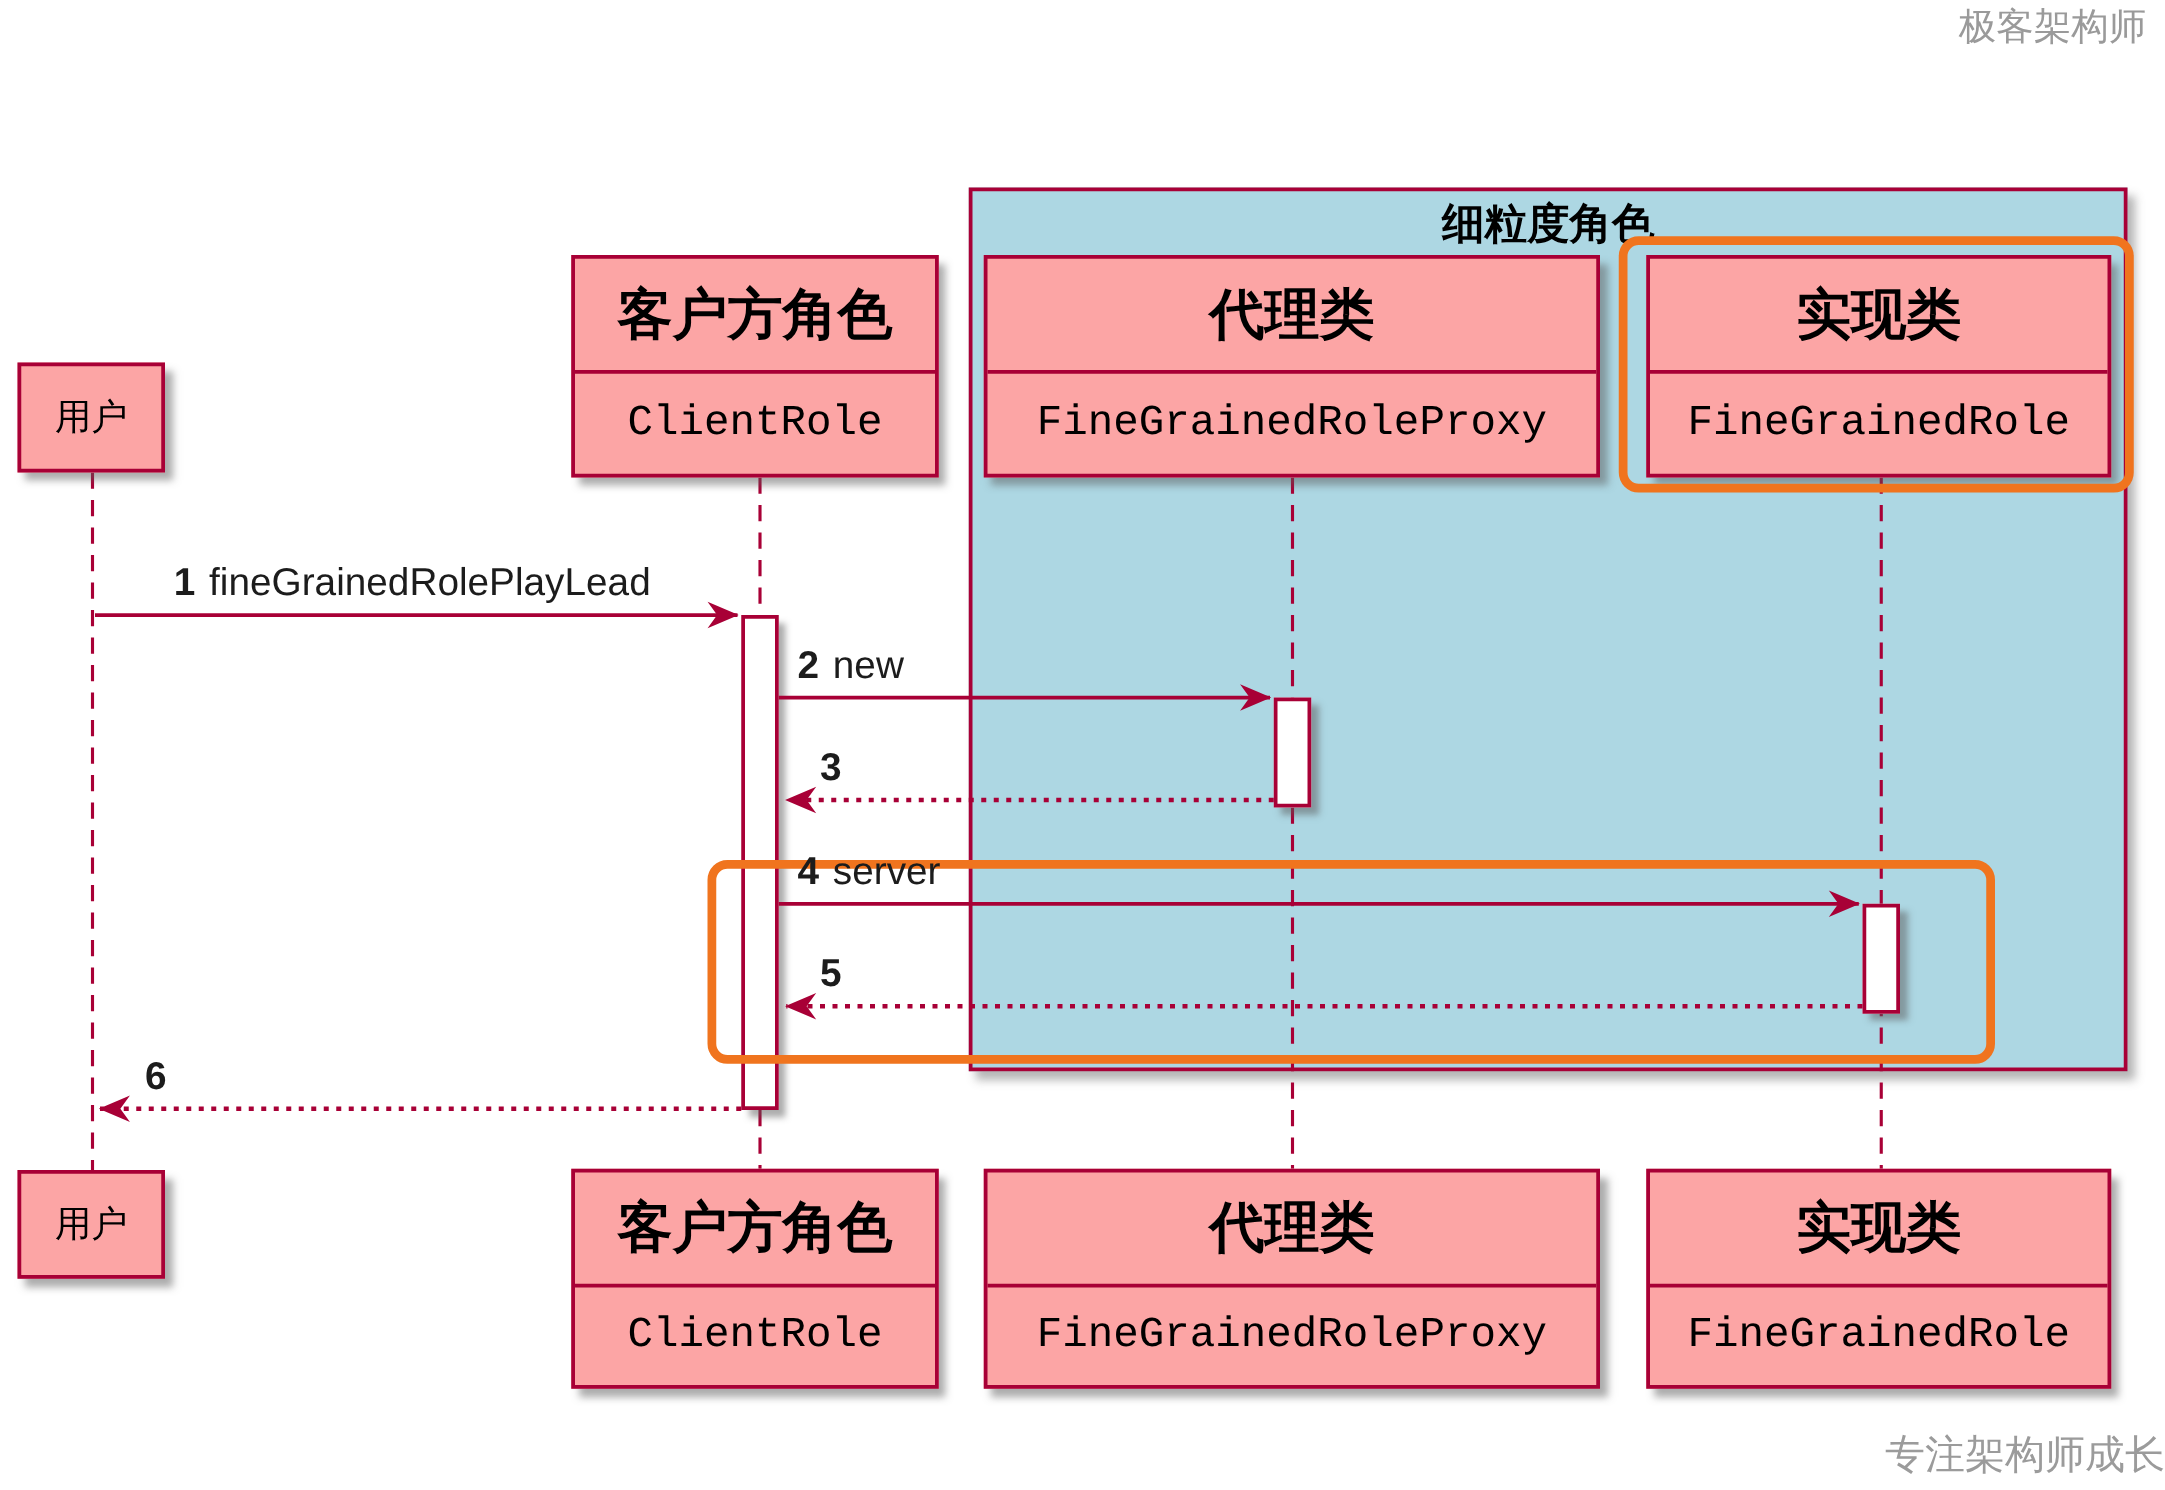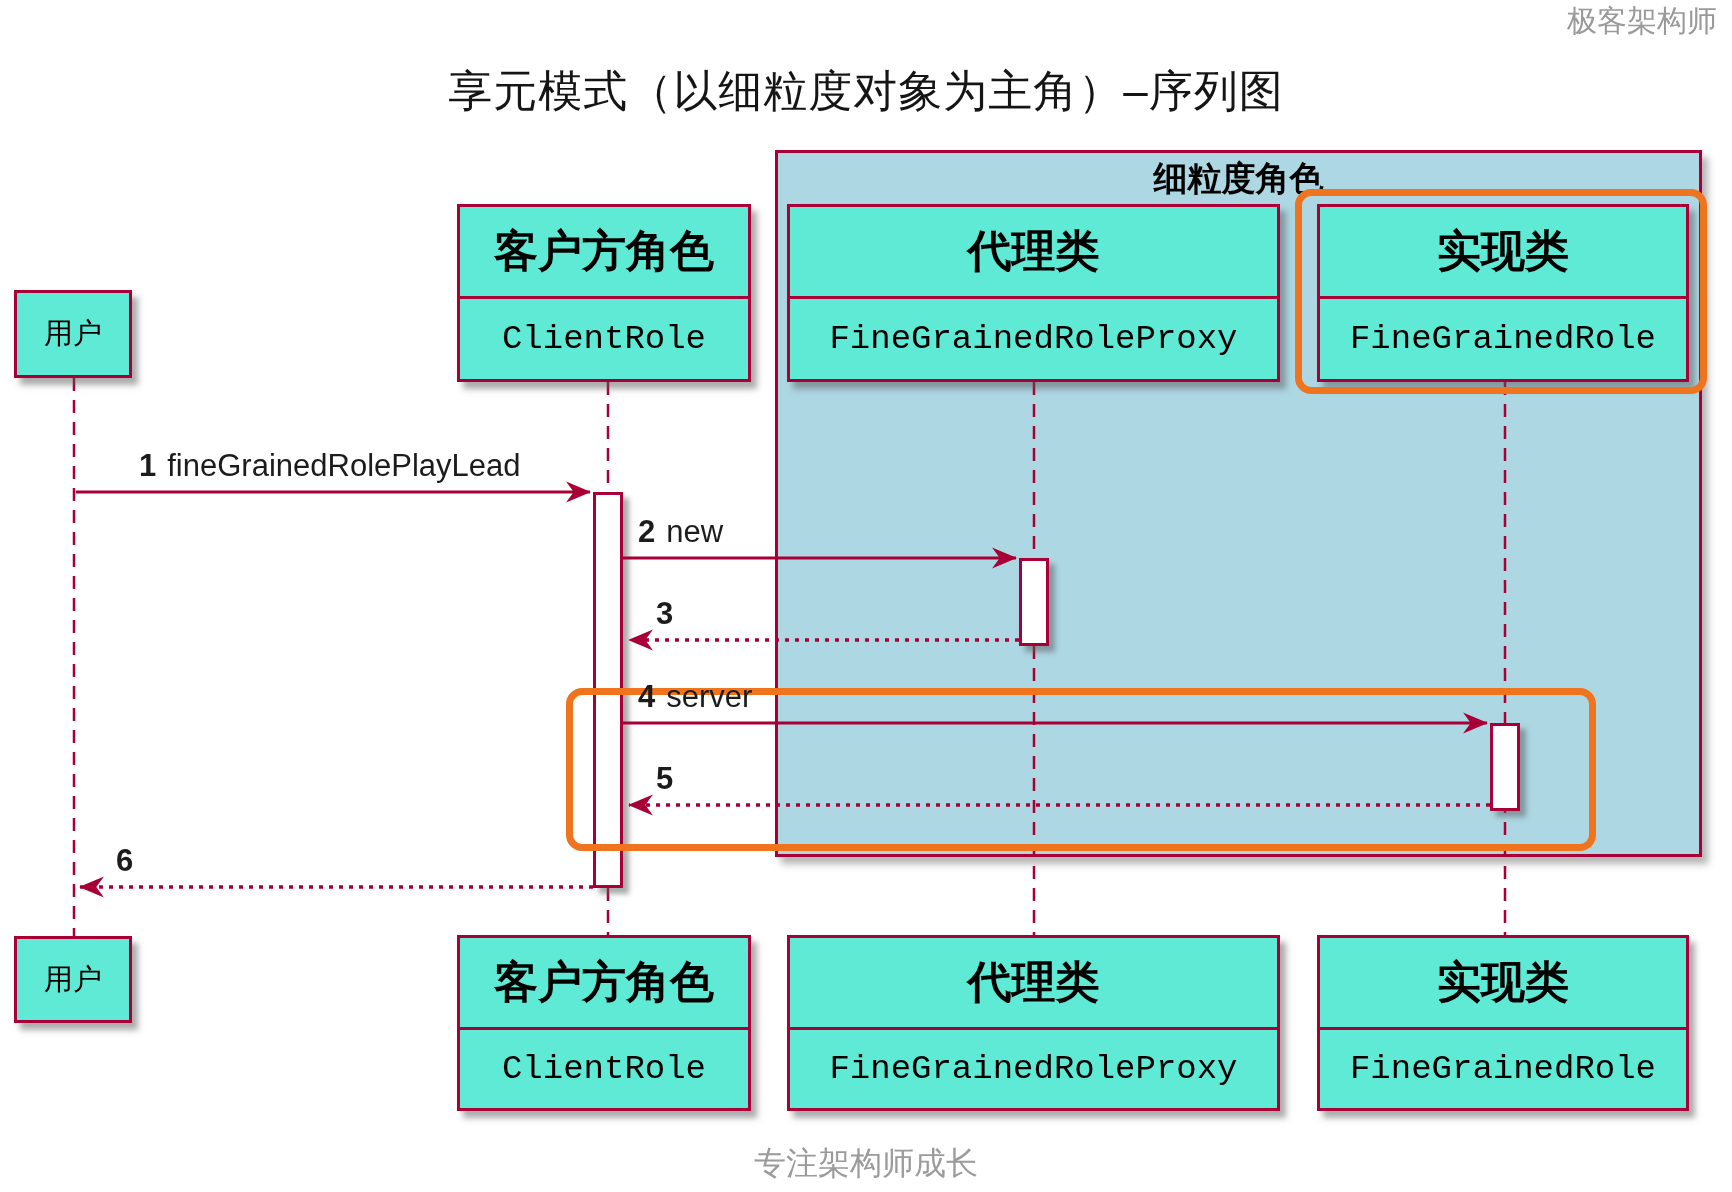--- a/index.html
+++ b/index.html
@@ -9,36 +9,36 @@
   }
   
   .watermark{
     position:absolute;top:1px;right:15px;font-size:30px;color:#9a9a9a;
   }
   .title{
     position:absolute;top:62px;left:0;width:100%;text-align:center;
     font-size:44px;font-weight:500;color:#151515;letter-spacing:1px;
   }
   .caption{
-    position:absolute;top:1142px;left:0;width:100%;text-align:center;
+    position:absolute;top:1142px;left:0;width:100%;text-align:right;
     font-size:32px;color:#9b9b9b;
   }
   
   .frame{
     position:absolute;left:775px;top:150px;width:927px;height:707px;
     background:#ADD7E3;border:3px solid #A80036;box-sizing:border-box;
     box-shadow:6px 7px 7px rgba(90,90,90,.45);
   }
   .frame-label{
     position:absolute;top:3px;left:0;width:100%;text-align:center;
     font-size:34px;font-weight:700;color:#000;
   }
   
   .pbox{
-    position:absolute;background:#5eead4;border:3px solid #A80036;box-sizing:border-box;
+    position:absolute;background:#fca5a5;border:3px solid #A80036;box-sizing:border-box;
     box-shadow:6px 7px 6px rgba(90,90,90,.5);display:flex;flex-direction:column;
   }
   .pbox .pname{
     flex:0 0 92px;display:flex;align-items:center;justify-content:center;
     font-size:44px;font-weight:700;color:#000;border-bottom:3px solid #A80036;box-sizing:border-box;
   }
   .pbox .pclass{
     flex:1 1 auto;display:flex;align-items:center;justify-content:center;
     font-family:Liberation Mono, monospace;font-size:34px;color:#000;
   }
@@ -78,21 +78,20 @@
   }
   #hilite-impl    {left:1295px;top:189px;width:412px;height:205px;}
   #hilite-messages{left:566px; top:688px;width:1030px;height:163px;}
 </style>
 </head>
 <body>
 
 <div class="canvas">
 
   <div class="watermark">极客架构师</div>
-  <div class="title">享元模式（以细粒度对象为主角）–序列图</div>
   <div class="caption">专注架构师成长</div>
 
   <div class="frame">
     <div class="frame-label">细粒度角色</div>
   </div>
 
   <svg class="layer" width="1732" height="1192">
     <g stroke="#A80036" stroke-width="2.5" stroke-dasharray="13 9" fill="none">
       <line x1="74" y1="378" x2="74" y2="936"></line>
       <line x1="608" y1="382" x2="608" y2="935"></line>

